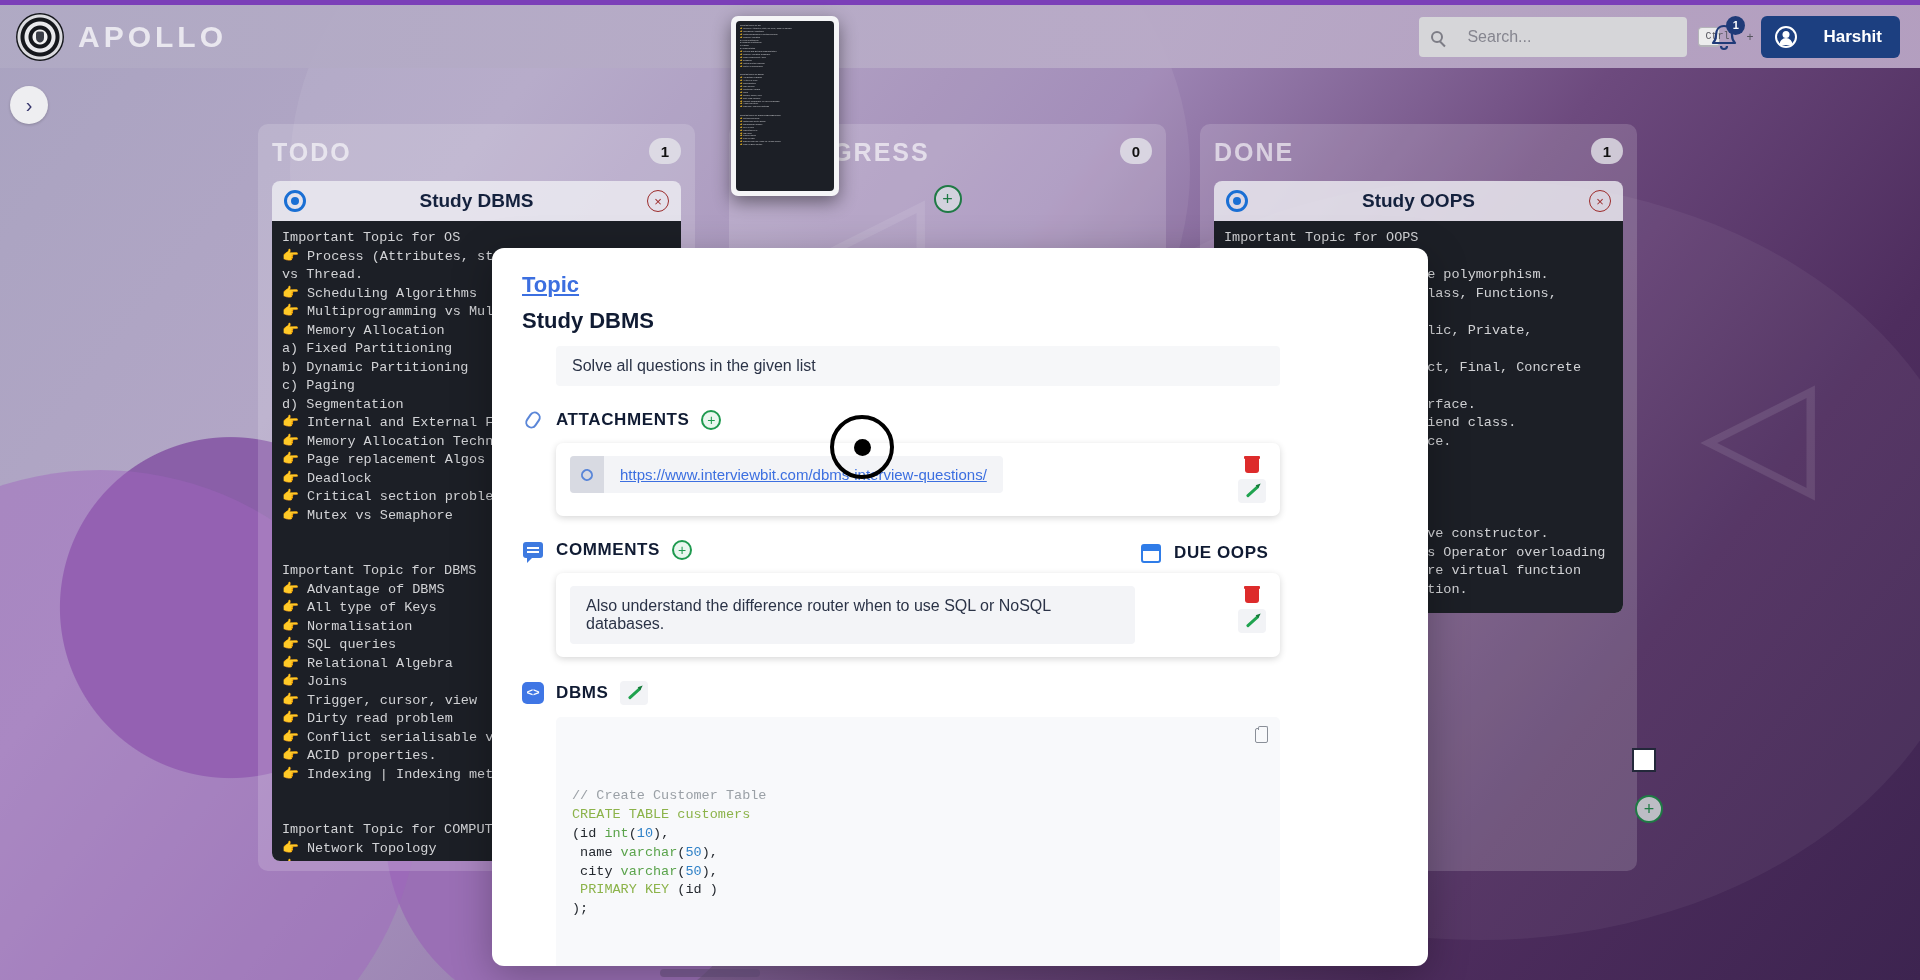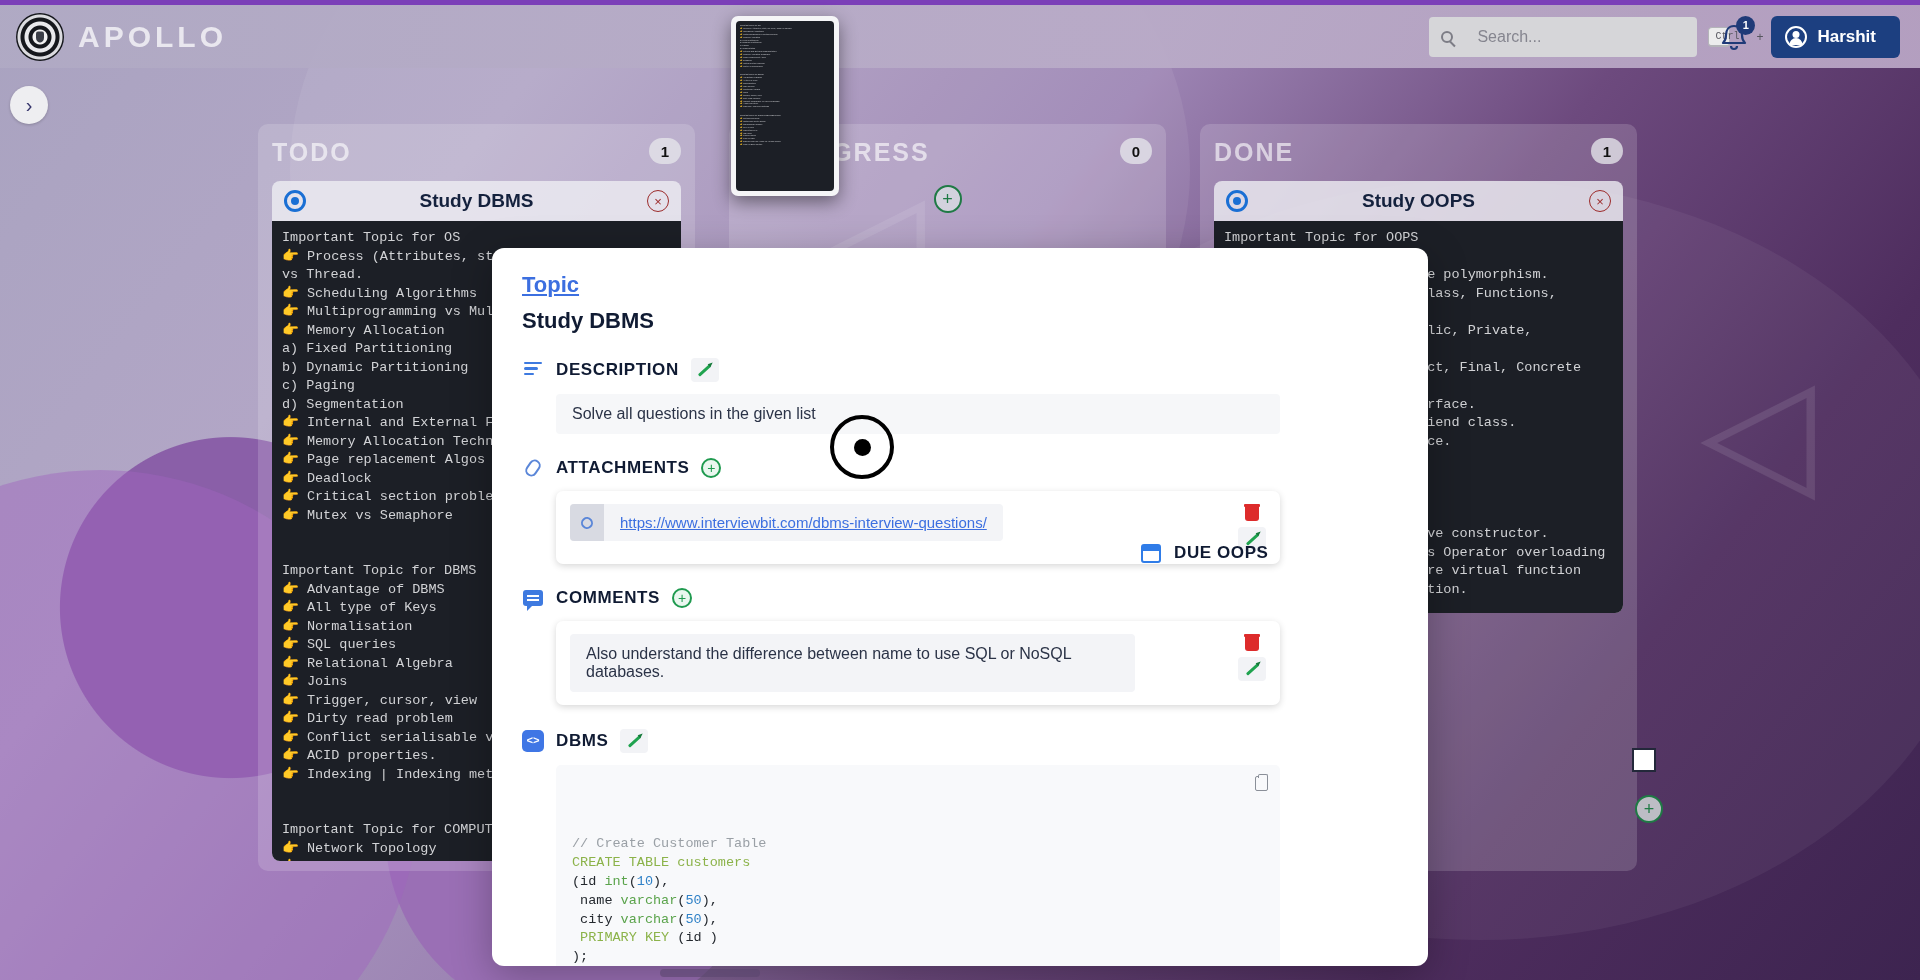--- a/index.html
+++ b/index.html
@@ -91,22 +91,22 @@
   .kbd-plus { font-size: 12px; color: #55555e; margin: 0 2px; }
   #bell-wrap { position: relative; width: 30px; height: 32px; cursor: pointer; }
   .bell-badge {
     position: absolute; right: -6px; top: -5px;
     background: #1f3a78; color: #fff; font-size: 11px; font-weight: bold;
     border-radius: 50%; width: 19px; height: 19px;
     display: flex; align-items: center; justify-content: center;
   }
   #user-btn {
     background: #1c3f80; color: #fff; border-radius: 6px;
-    height: 42px; display: flex; align-items: center; gap: 10px;
-    padding: 0 24px 0 14px; font-size: 17px; font-weight: bold; cursor: pointer; justify-content: center;
+    height: 42px; display: flex; align-items: center; gap: 26px;
+    padding: 0 18px 0 14px; font-size: 17px; font-weight: bold; cursor: pointer; justify-content: center;
   }
   .avatar-circle {
     width: 22px; height: 22px; border-radius: 50%;
     border: 2px solid #fff; position: relative; flex: none;
   }
   .avatar-circle::before {
     content: ""; position: absolute; left: 50%; top: 3px; transform: translateX(-50%);
     width: 7px; height: 7px; border-radius: 50%; background: #fff;
   }
   .avatar-circle::after {
@@ -555,33 +555,20 @@
 </div>
 
 <div id="sidebar-toggle">›</div>
 
 <div id="modal">
   <div id="modal-inner">
 
     <div id="topic-link">Topic</div>
     <div id="modal-title">Study DBMS</div>
 
-    <div class="section-row">
-      <span class="gut">
-        <span class="ico-desc">
-            <span></span>
-            <span></span>
-            <span></span>
-          </span>
-      </span>
-      <span class="sec-label">DESCRIPTION</span>
-      <span class="pencil-btn">
-          <span class="pencil"></span>
-        </span>
-    </div>
     <div class="field-box">Solve all questions in the given list</div>
 
     <div class="section-row">
       <span class="gut">
           <span class="ico-clip"></span>
         </span>
       <span class="sec-label">ATTACHMENTS</span>
       <span class="plus-btn">+</span>
     </div>
     <div class="panel">
@@ -600,21 +587,21 @@
     </div>
 
     <div class="section-row">
       <span class="gut">
           <span class="ico-comment"></span>
         </span>
       <span class="sec-label">COMMENTS</span>
       <span class="plus-btn">+</span>
     </div>
     <div class="panel">
-      <span class="comment-text">Also understand the difference between name to use SQL or NoSQL databases.</span>
+      <span class="comment-text">Also understand the difference router when to use SQL or NoSQL databases.</span>
       <span class="panel-actions">
         <span class="trash"></span>
         <span class="pencil-btn">
             <span class="pencil"></span>
           </span>
       </span>
     </div>
 
     <div class="section-row">
       <span class="gut">

